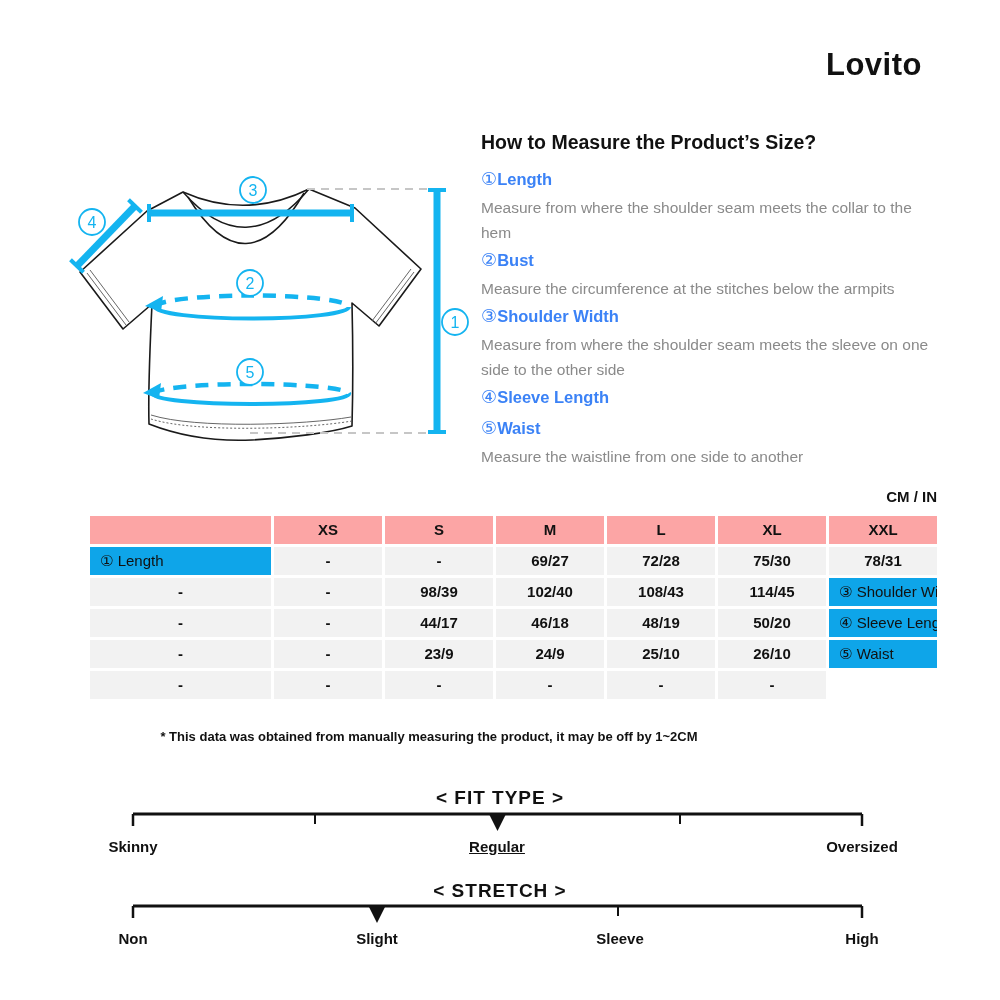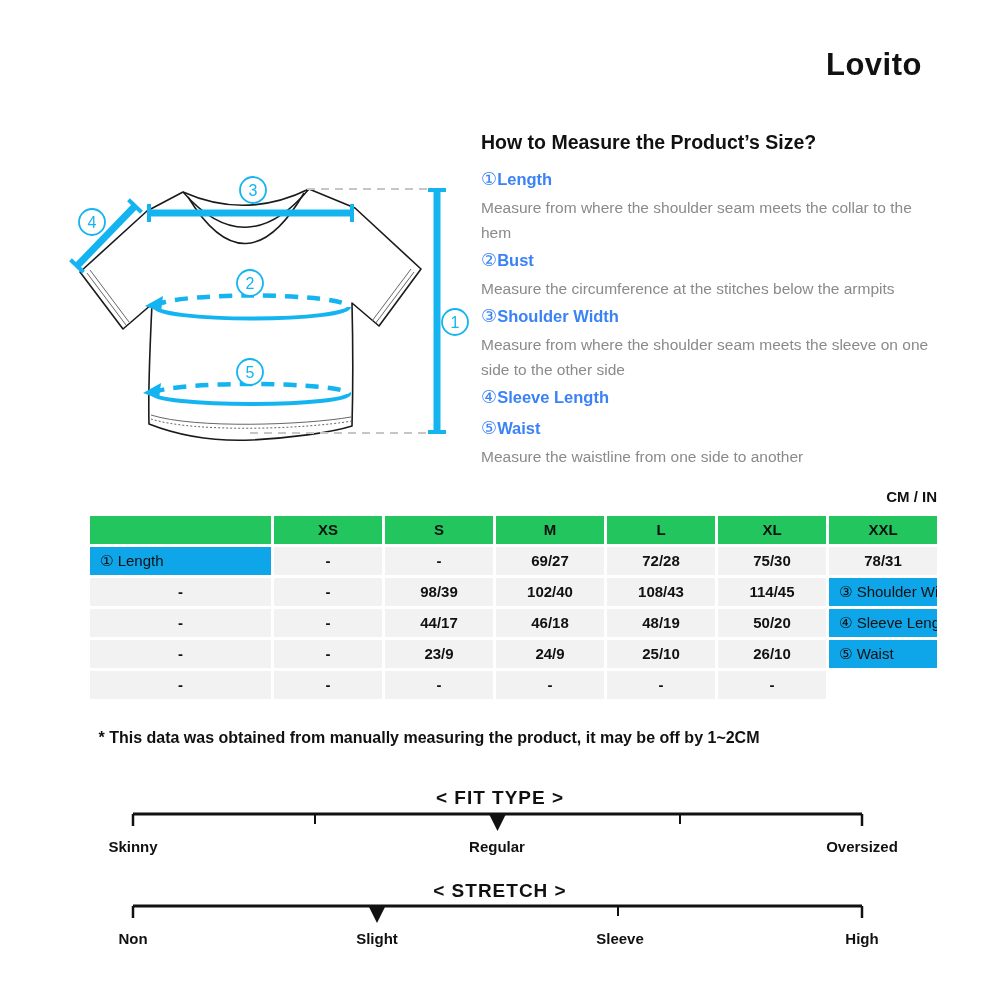--- a/index.html
+++ b/index.html
@@ -18,25 +18,25 @@
   .howto-item .ttl{font-size:16.5px;font-weight:bold;line-height:31px;color:#3b82f6;}
   .howto-item .num{font-size:18px;font-weight:normal;}
   .howto-item .desc{font-size:15.5px;line-height:25px;color:#8a8a8a;}
 
   
   .units{top:488px;left:90px;width:847px;text-align:right;font-size:15px;font-weight:bold;}
   .size-table{top:516px;left:90px;width:847px;display:grid;
               grid-template-columns:181px repeat(6,108px);gap:3px;}
   .size-table .cell{height:28px;line-height:28px;text-align:center;font-size:15px;
                     background:#f2f2f2;white-space:nowrap;overflow:hidden;}
-  .size-table .hd{background:#22c55e;font-weight:bold;}
+  .size-table .hd{background:#fca5a5;font-weight:bold;}
   .size-table .lbl{background:#0ea5e9;text-align:left;padding-left:10px;font-weight:normal;}
   .size-table .val{font-weight:bold;}
 
-  .note{top:729px;left:0;width:858px;text-align:center;font-size:16px;font-weight:bold;}
+  .note{top:729px;left:0;width:858px;text-align:center;font-size:13px;font-weight:bold;}
 
   
   .scale-title{left:0;width:1000px;text-align:center;font-size:19px;font-weight:bold;letter-spacing:1px;}
   .fit-title{top:787px;} .stretch-title{top:880px;}
   .scale-svg{left:0;width:1000px;height:30px;}
   .fit-svg{top:810px;} .stretch-svg{top:902px;}
   .scale-labels{left:0;width:1000px;height:20px;}
   .fit-labels{top:838px;} .stretch-labels{top:930px;}
   .scale-label{position:absolute;top:0;transform:translateX(-50%);
                font-size:15px;font-weight:bold;white-space:nowrap;}
@@ -195,21 +195,21 @@
       <line x1="133" y1="4" x2="862" y2="4" stroke-width="3"></line>
       <line x1="133" y1="4" x2="133" y2="16" stroke-width="2.5"></line>
       <line x1="862" y1="4" x2="862" y2="16" stroke-width="2.5"></line>
       <line x1="315" y1="4" x2="315" y2="14" stroke-width="2"></line>
       <line x1="680" y1="4" x2="680" y2="14" stroke-width="2"></line>
     </g>
     <polygon points="489.5,5 505.5,5 497.5,21" fill="#111"></polygon>
   </svg>
   <div class="abs scale-labels fit-labels">
     <span class="scale-label" style="left:133px;">Skinny</span>
-    <span class="scale-label" style="left:497px;">Regular</span>
+    <span class="scale-label" style="left:497px;text-decoration:underline;">Regular</span>
     <span class="scale-label" style="left:862px;">Oversized</span>
   </div>
 
   <div class="abs scale-title stretch-title">&lt; STRETCH &gt;</div>
   <svg class="abs scale-svg stretch-svg" width="1000" height="30">
     <g stroke="#111" fill="none">
       <line x1="133" y1="4" x2="862" y2="4" stroke-width="3"></line>
       <line x1="133" y1="4" x2="133" y2="16" stroke-width="2.5"></line>
       <line x1="862" y1="4" x2="862" y2="16" stroke-width="2.5"></line>
       <line x1="618" y1="4" x2="618" y2="14" stroke-width="2"></line>

